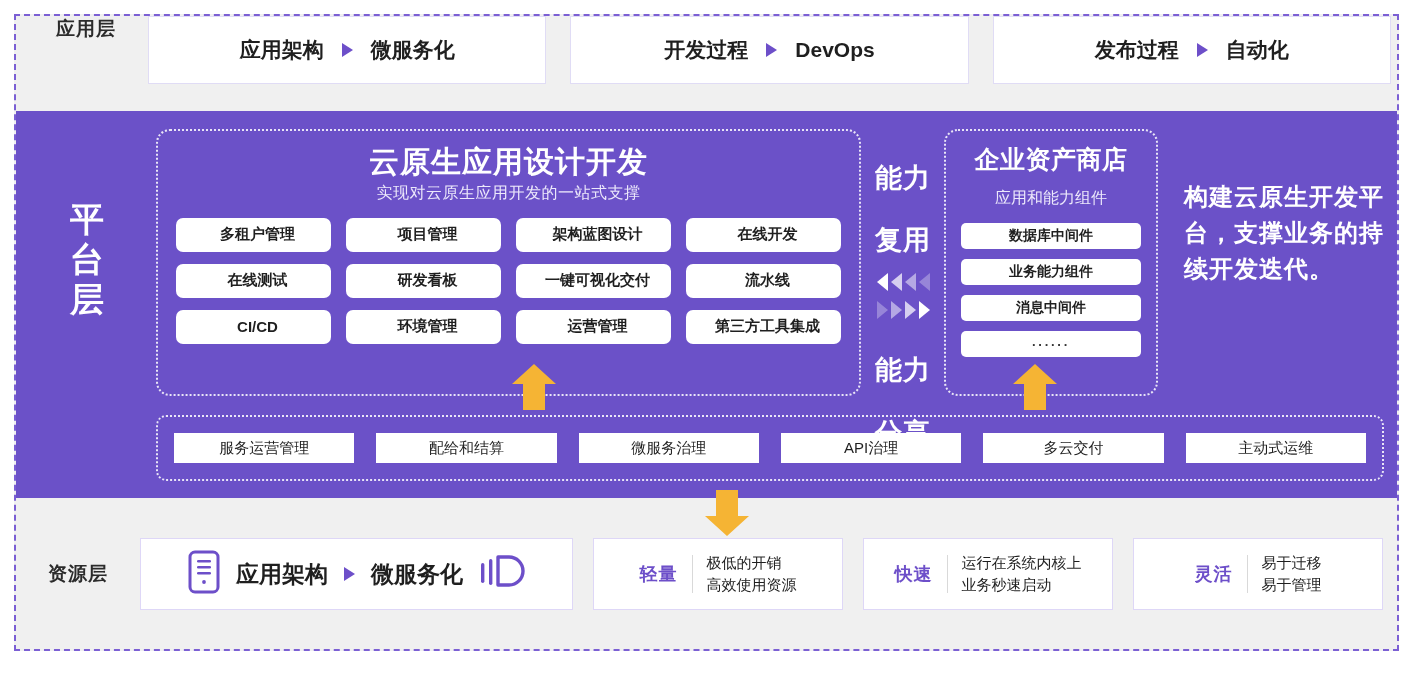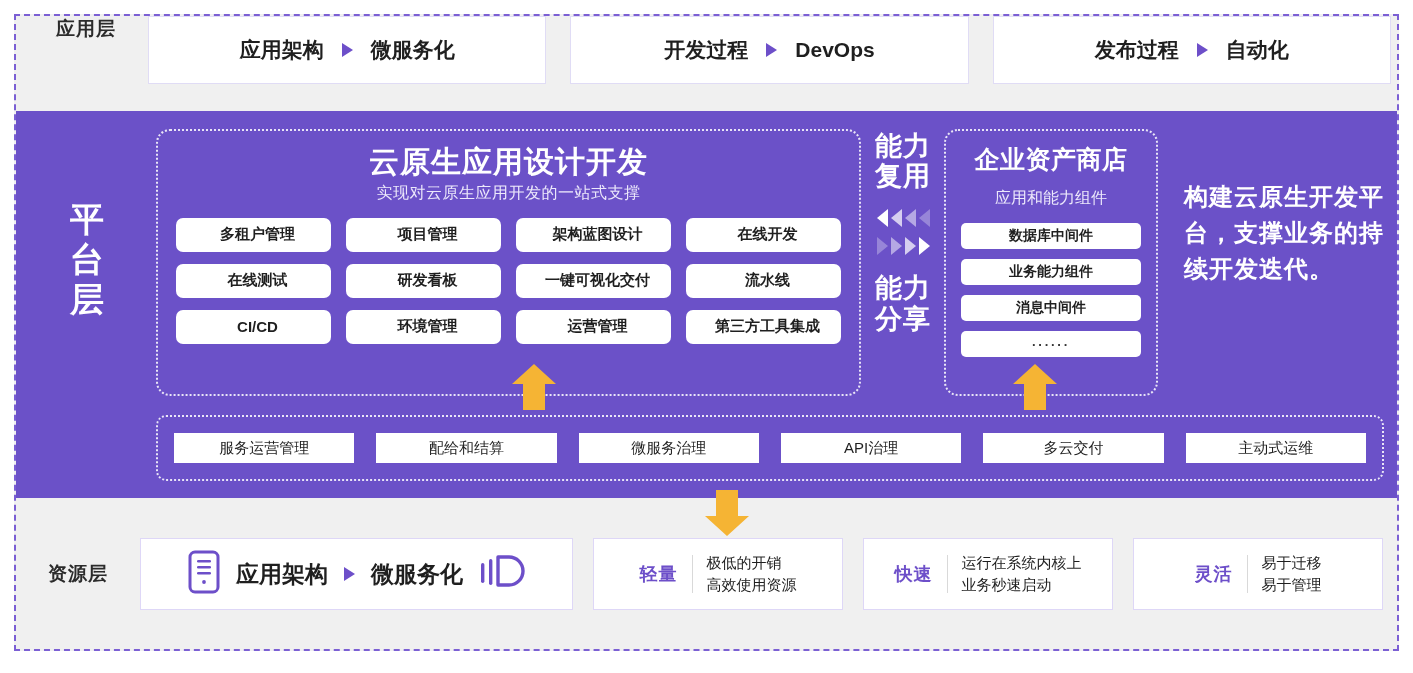--- a/index.html
+++ b/index.html
@@ -161,21 +161,21 @@
     width: 84px;
     text-align: center;
   }
   .cap-word {
     color: #ffffff;
     font-size: 27px;
     font-weight: bold;
     line-height: 1.12;
     letter-spacing: 1px;
   }
-  .cap-word span { display: block; }
+  .cap-word span { display: block; margin-top: 32px; }
   .arrow-row {
     display: flex;
     align-items: center;
     justify-content: center;
     gap: 3px;
     height: 26px;
   }
   .arrow-row.left { margin-top: 14px; }
   .arrow-row.right { margin-top: 2px; margin-bottom: 14px; }
   .al, .ar {

